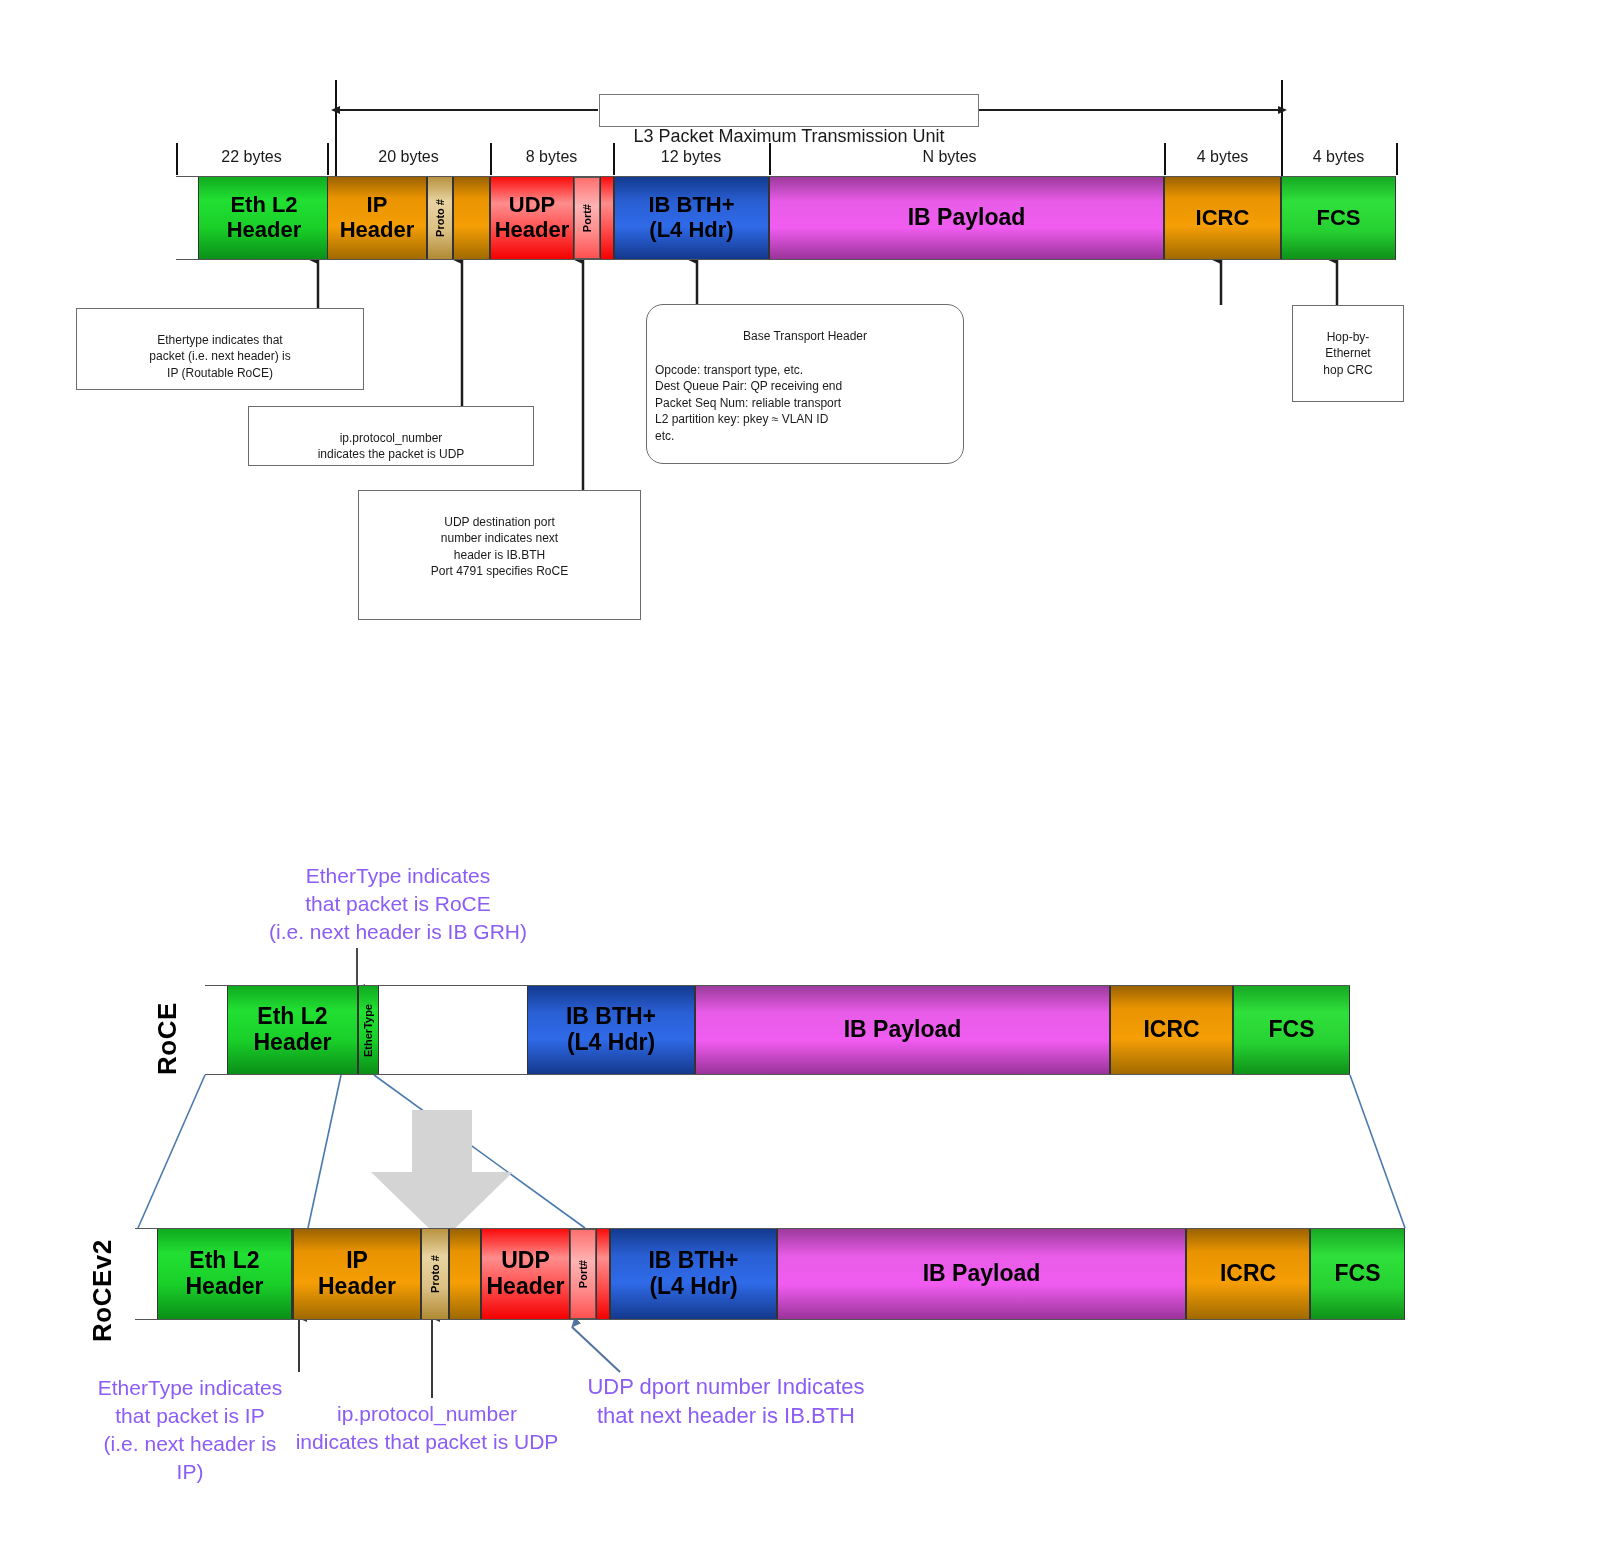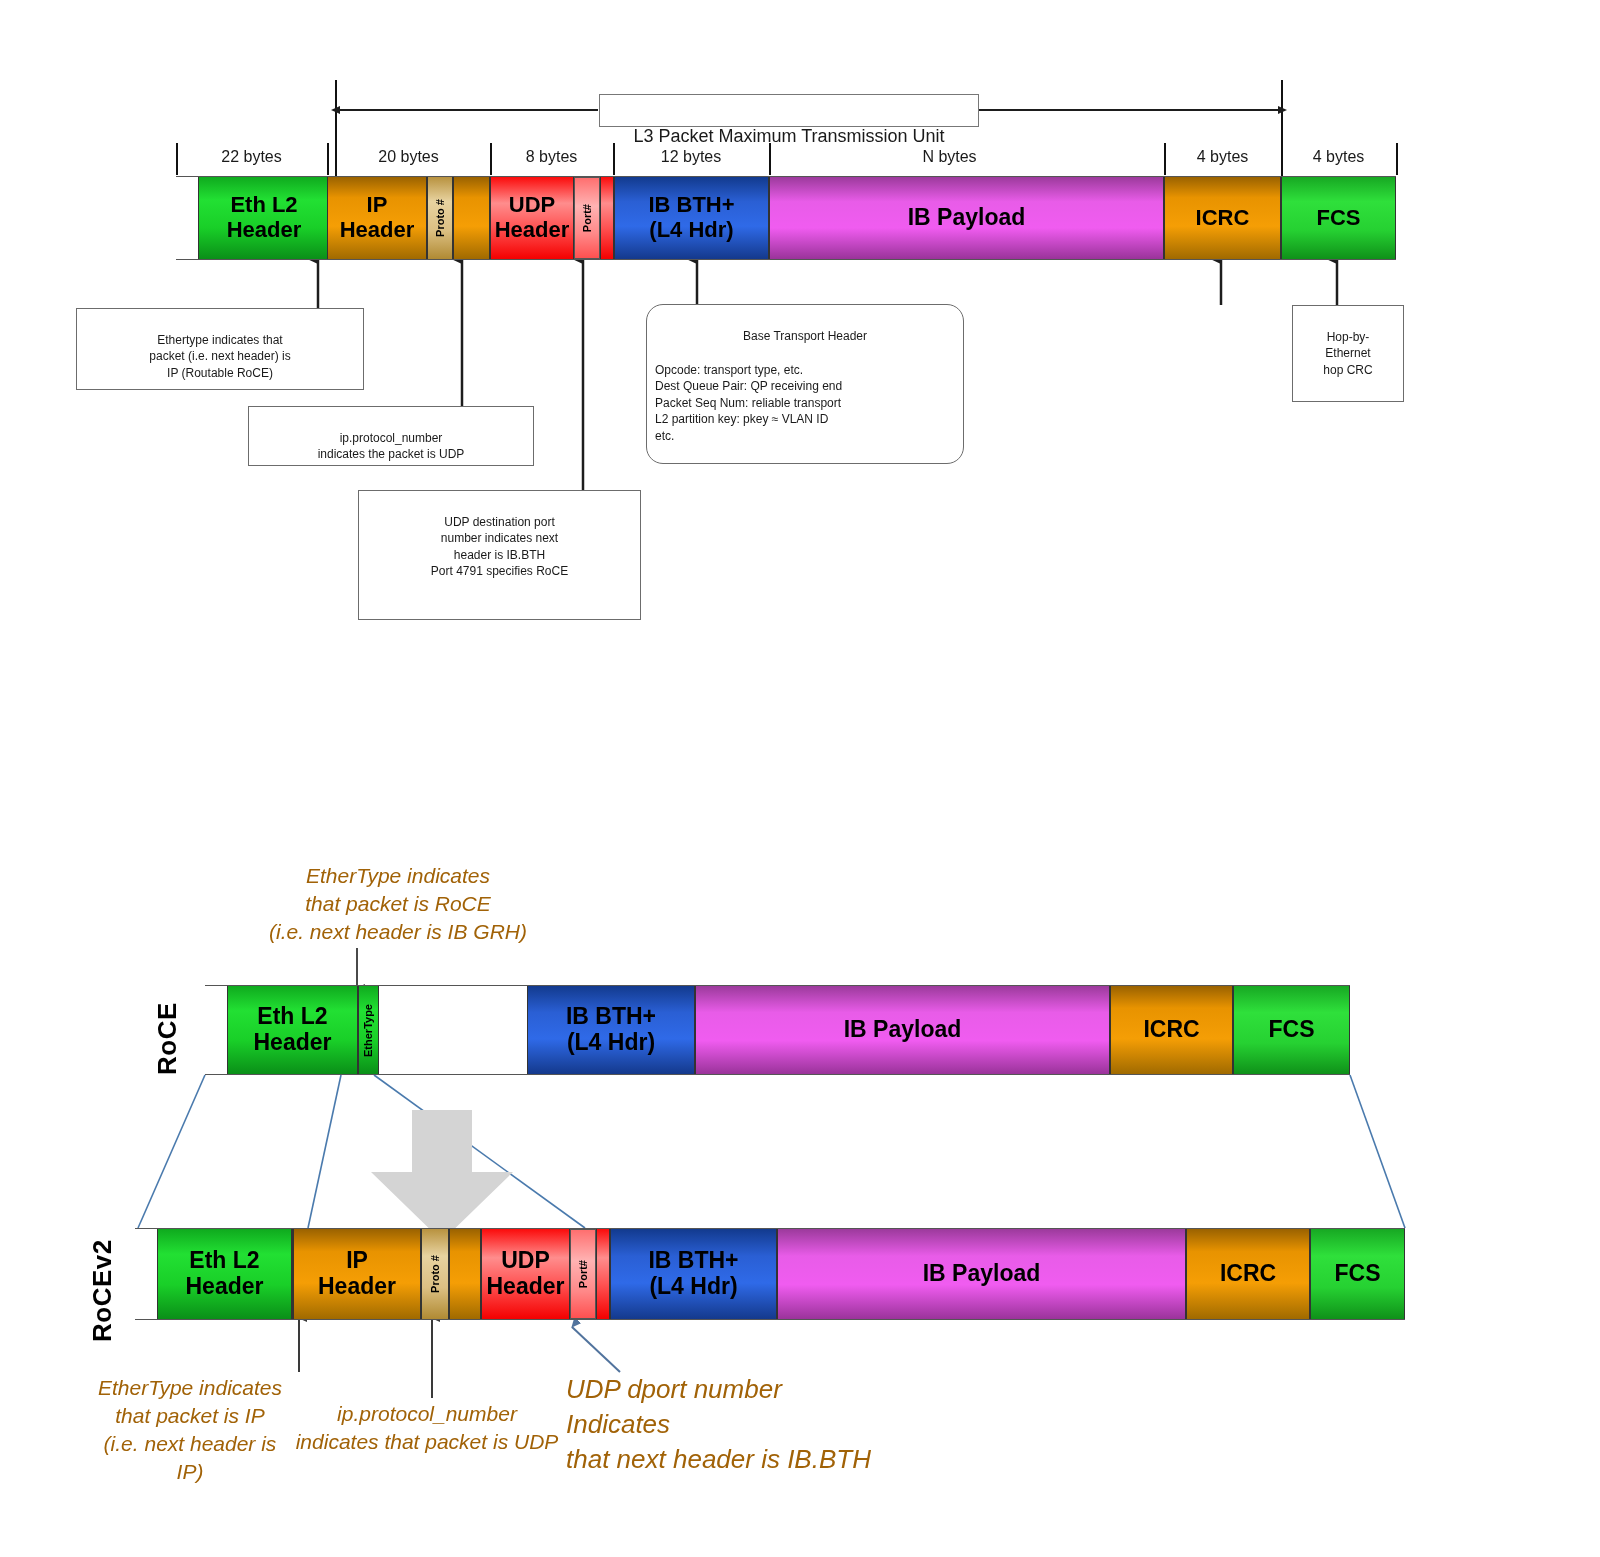--- a/index.html
+++ b/index.html
@@ -74,24 +74,23 @@
     font-size: 12px;
     line-height: 1.38;
     padding: 6px 8px;
     white-space: pre-line;
   }
   .callout.center { text-align: center; }
   .callout.left   { text-align: left; border-radius: 17px; }
 
   .plain-text {
     position: absolute;
-    color: #a16207;
+    color: #8b5cf6;
     white-space: pre-line;
     line-height: 1.34;
-    font-style: italic;
   }
 
   .byte-label {
     position: absolute;
     font-size: 16px;
     color: #1a1a1a;
     text-align: center;
     top: 0;
   }
   .tick { position: absolute; width: 2px; background: #111; }
@@ -274,16 +273,16 @@
   </div>
 
   <div class="plain-text" style="left:75px; top:1374px; width:230px; text-align:center; font-size:21px;">EtherType indicates
 that packet is IP
 (i.e. next header is
 IP)</div>
 
   <div class="plain-text" style="left:262px; top:1400px; width:330px; text-align:center; font-size:21px;">ip.protocol_number
 indicates that packet is UDP</div>
 
-  <div class="plain-text" style="left:566px; top:1372px; width:320px; text-align:left; font-size:26px;">UDP dport number Indicates
+  <div class="plain-text" style="left:566px; top:1372px; width:320px; text-align:center; font-size:22px;">UDP dport number Indicates
 that next header is IB.BTH</div>
 
 </div>
 
 </body></html>

